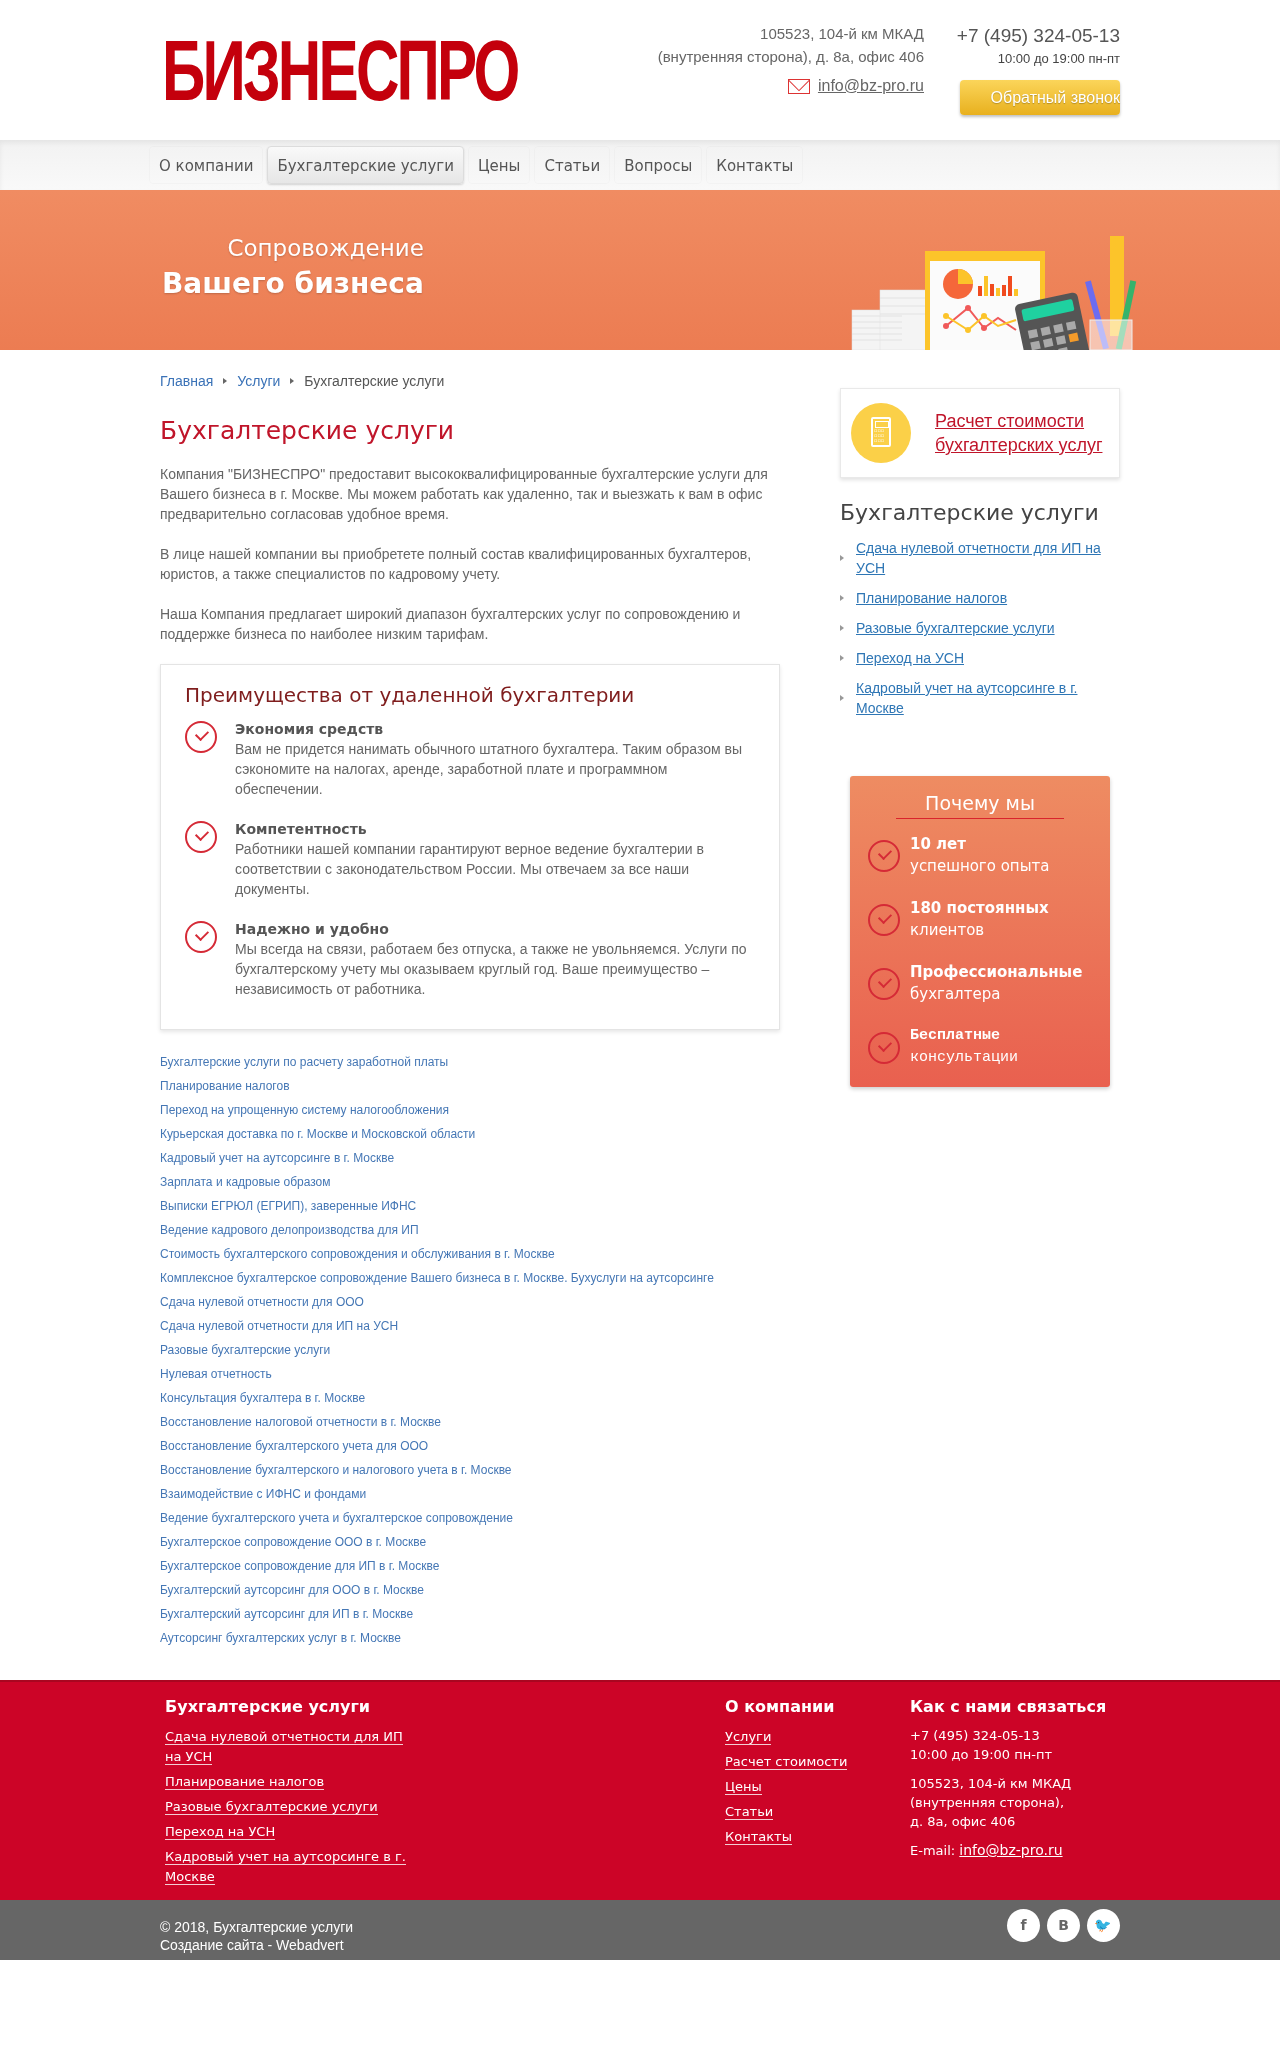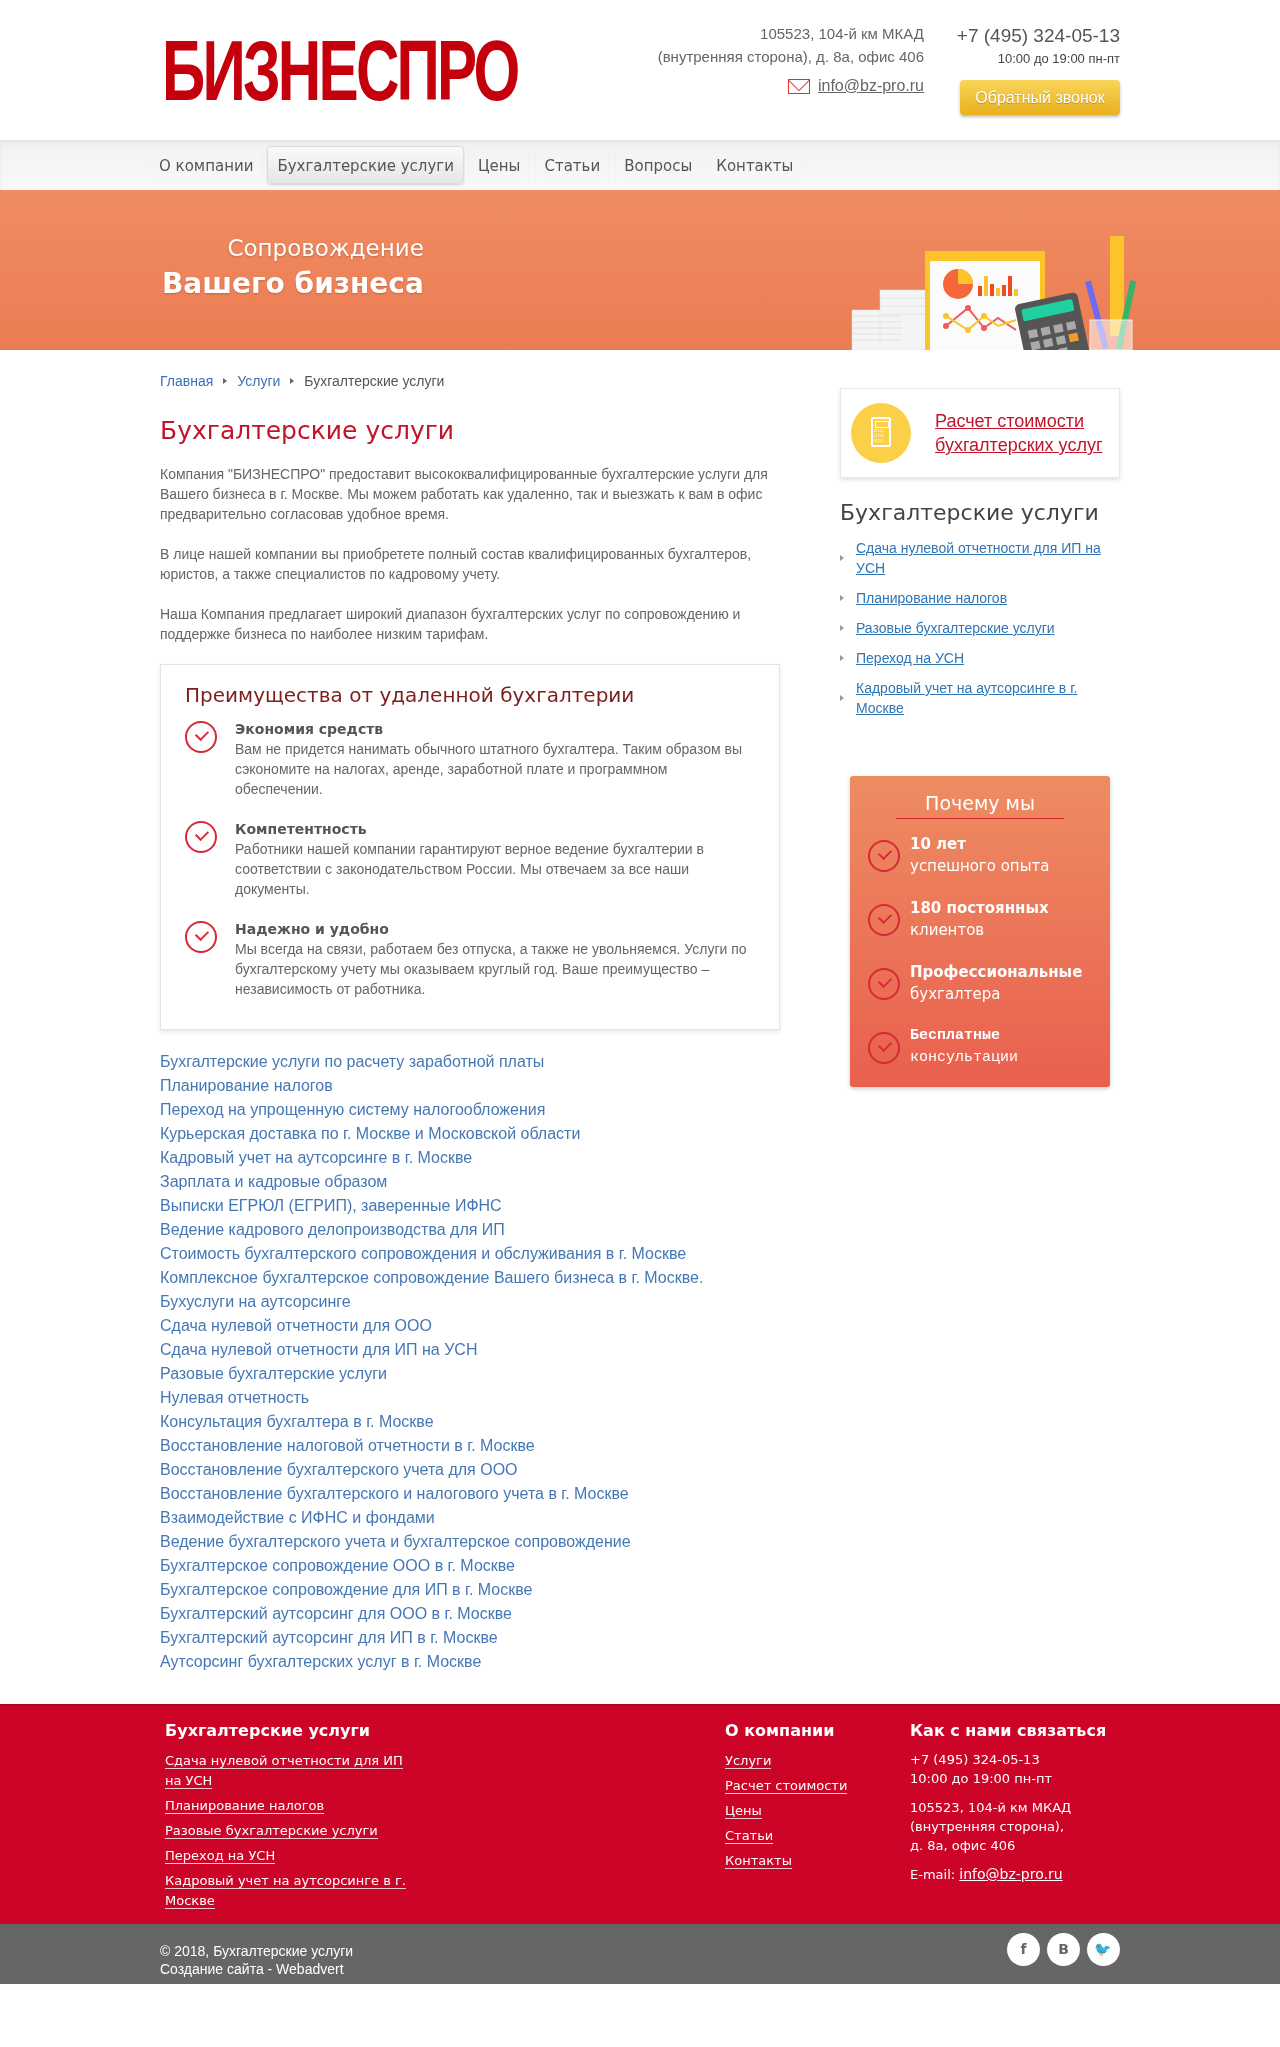--- a/index.html
+++ b/index.html
@@ -13,21 +13,21 @@
   .logo { position: absolute; left: 2px; top: 34px; height: 72px; display: flex; align-items: stretch; gap: 0; }
   .logo span { font-family: "Liberation Sans", sans-serif; font-weight: bold; color: #c4000c; font-size: 86px; line-height: 72px; letter-spacing: -4px; transform: scaleX(0.7); transform-origin: left center; display: inline-block; white-space: nowrap; }
   .addr { position: absolute; right: 196px; top: 22px; text-align: right; font-size: 15px; line-height: 23px; color: #666; font-family: "Liberation Sans", sans-serif; }
   .addr-email { position: absolute; right: 196px; top: 77px; font-size: 16px; color: #666; font-family: "Liberation Sans", sans-serif; display: flex; align-items: center; gap: 8px; }
   .addr-email a { color: #666; text-decoration: underline; }
   .mail-icon { width: 22px; height: 15px; border: 1.5px solid #d33; position: relative; overflow: hidden; }
   .mail-icon:before { content: ""; position: absolute; left: 2px; top: -8px; width: 14px; height: 14px; border: 1.5px solid #d33; transform: rotate(45deg); }
   .phone { position: absolute; right: 0; top: 22px; text-align: right; font-family: "Liberation Sans", sans-serif; }
   .phone .num { font-size: 19px; color: #555; line-height: 28px; }
   .phone .hours { font-size: 13px; color: #444; line-height: 18px; }
-  .callback { position: absolute; right: 0; top: 80px; width: 160px; height: 35px; background: linear-gradient(#fbd55a, #e8b01e); border-radius: 4px; box-shadow: 0 2px 3px rgba(0,0,0,0.25); color: #fff; font-size: 16px; font-family: "Liberation Sans", sans-serif; text-align: center; line-height: 35px; text-shadow: 0 1px 1px rgba(0,0,0,0.25); border: none; }
+  .callback { position: absolute; right: 0; top: 80px; width: 160px; height: 35px; background: linear-gradient(#fbd55a, #e8b01e); border-radius: 4px; box-shadow: 0 2px 3px rgba(0,0,0,0.25); color: #fff; font-size: 16px; font-family: "Liberation Sans", sans-serif; text-align: right; line-height: 35px; text-shadow: 0 1px 1px rgba(0,0,0,0.25); border: none; }
 
   
   .nav { height: 50px; background: linear-gradient(#f2f2f2, #f9f9f9); box-shadow: inset 0 3px 5px rgba(0,0,0,0.06); }
   .nav .wrap { display: flex; align-items: center; height: 50px; gap: 4px; }
   .nav a { display: block; padding: 0 9px; height: 38px; line-height: 38px; font-size: 15px; color: #555; border-radius: 4px; border: 1px solid rgba(0,0,0,0.02); }
   .nav a:first-child { margin-left: -11px; }
   .nav a.active { background: linear-gradient(#f9f9f9, #e6e6e6); border: 1px solid #dcdcdc; box-shadow: 0 1px 2px rgba(0,0,0,0.15); }
 
   
   .banner { height: 160px; background: linear-gradient(#f08c62, #ec7c52); position: relative; overflow: hidden; }
@@ -50,21 +50,21 @@
   .advbox { border: 1px solid #e4e4e4; box-shadow: 0 2px 4px rgba(0,0,0,0.1); padding: 16px 24px 30px 24px; margin-top: 6px; margin-bottom: 20px; }
   .advbox h2 { font-weight: normal; color: #7f1d1d; font-size: 20px; line-height: 28px; margin-bottom: 10px; }
   .adv-item { display: flex; gap: 18px; margin-bottom: 20px; }
   .adv-item:last-child { margin-bottom: 0; }
   .check { flex: 0 0 32px; width: 32px; height: 32px; border-radius: 50%; border: 2px solid #d52a36; position: relative; margin-top: 2px; }
   .check:after { content: ""; position: absolute; left: 9px; top: 7px; width: 10px; height: 6px; border-left: 2px solid #d52a36; border-bottom: 2px solid #d52a36; transform: rotate(-45deg); }
   .adv-body .t { font-weight: bold; font-size: 14px; color: #555; line-height: 20px; }
   .adv-body .d { font-size: 14px; color: #666; line-height: 20px; font-family: "Liberation Sans", sans-serif; }
 
   .svc-list { list-style: none; margin-top: 0; }
-  .svc-list li a { color: #4577b5; font-size: 16px; line-height: 24px; display: block; font-family: "Liberation Sans", sans-serif; }
+  .svc-list li a { color: #4577b5; font-size: 12px; line-height: 24px; display: block; font-family: "Liberation Sans", sans-serif; }
 
   
   .calc-box { border: 1px solid #e9e9e9; box-shadow: 0 2px 4px rgba(0,0,0,0.12); height: 90px; margin-top: 20px; display: flex; align-items: center; padding-left: 10px; gap: 24px; }
   .calc-circle { width: 60px; height: 60px; border-radius: 50%; background: #fbd048; position: relative; flex: 0 0 60px; }
   .calc-circle .body { position: absolute; left: 20px; top: 14px; width: 20px; height: 30px; border: 2px solid #fff; border-radius: 2px; }
   .calc-circle .body:before { content: ""; position: absolute; left: 2px; top: 2px; width: 12px; height: 5px; border: 1.5px solid #fff; }
   .calc-circle .body:after { content: "▫▫▫ ▫▫▫ ▫▫▫"; position: absolute; left: 1px; top: 9px; width: 16px; font-size: 5px; color: #fff; line-height: 5px; letter-spacing: 0; word-spacing: 0; }
   .calc-link { color: #c0152a; text-decoration: underline; font-size: 18px; line-height: 24px; font-family: "Liberation Sans", sans-serif; }
   .side h3 { font-weight: normal; color: #444; font-size: 22px; line-height: 30px; margin-top: 20px; margin-bottom: 10px; }
   .side-list { list-style: none; }

